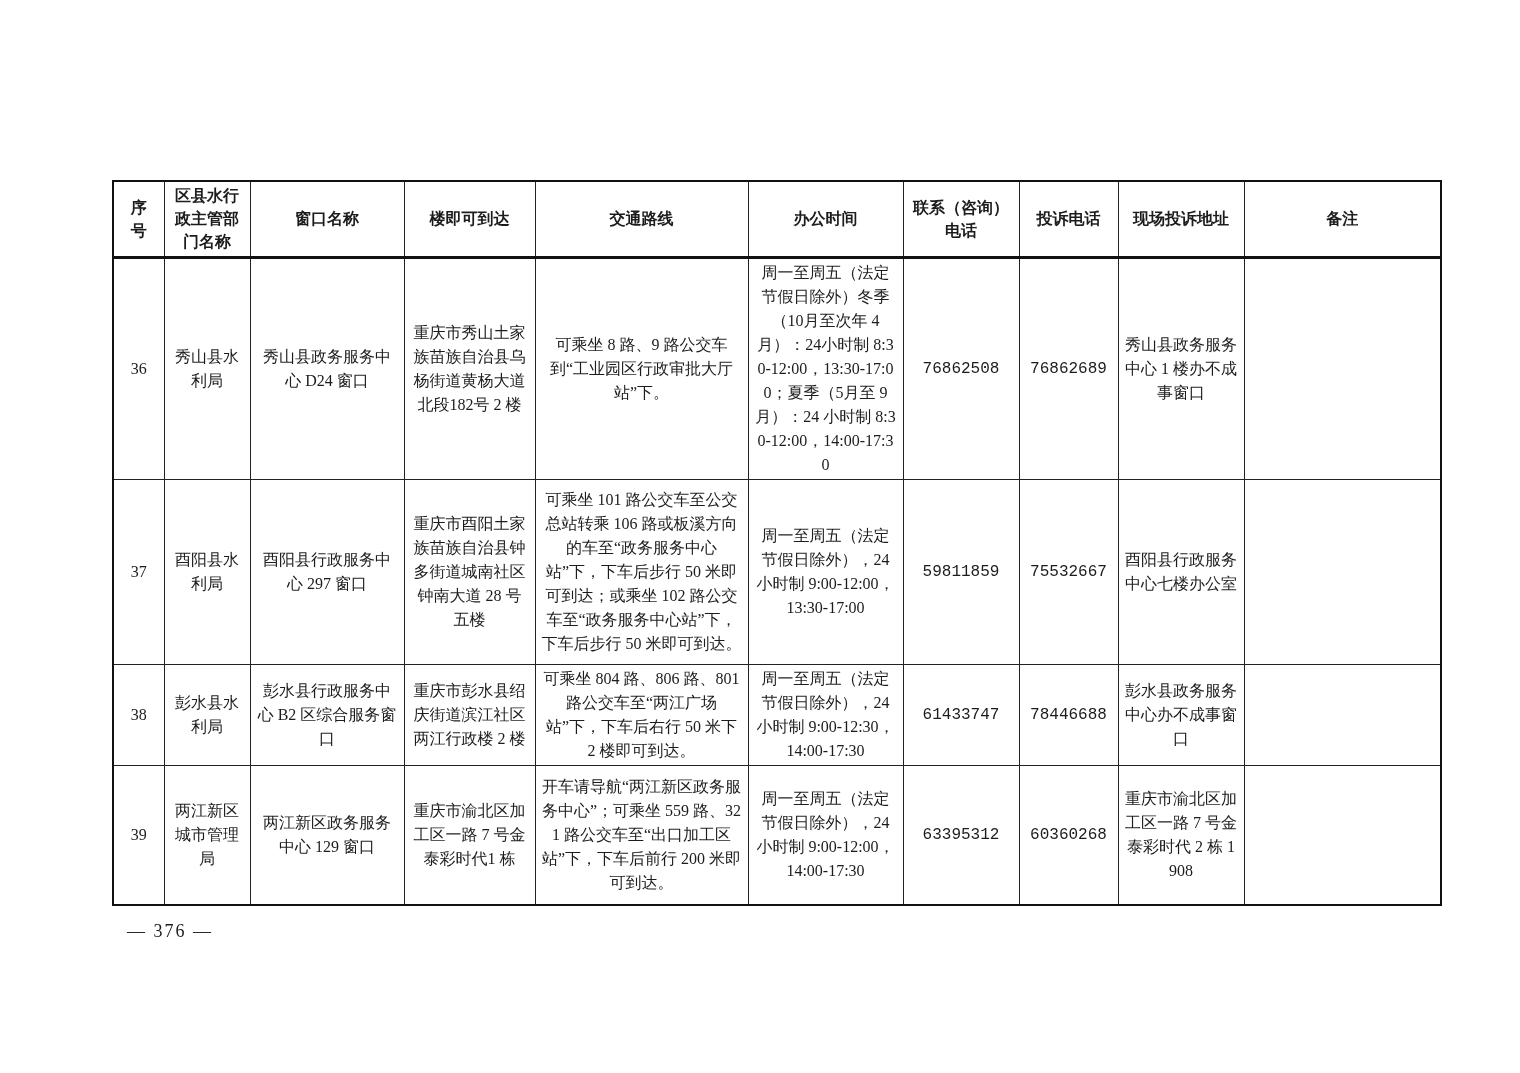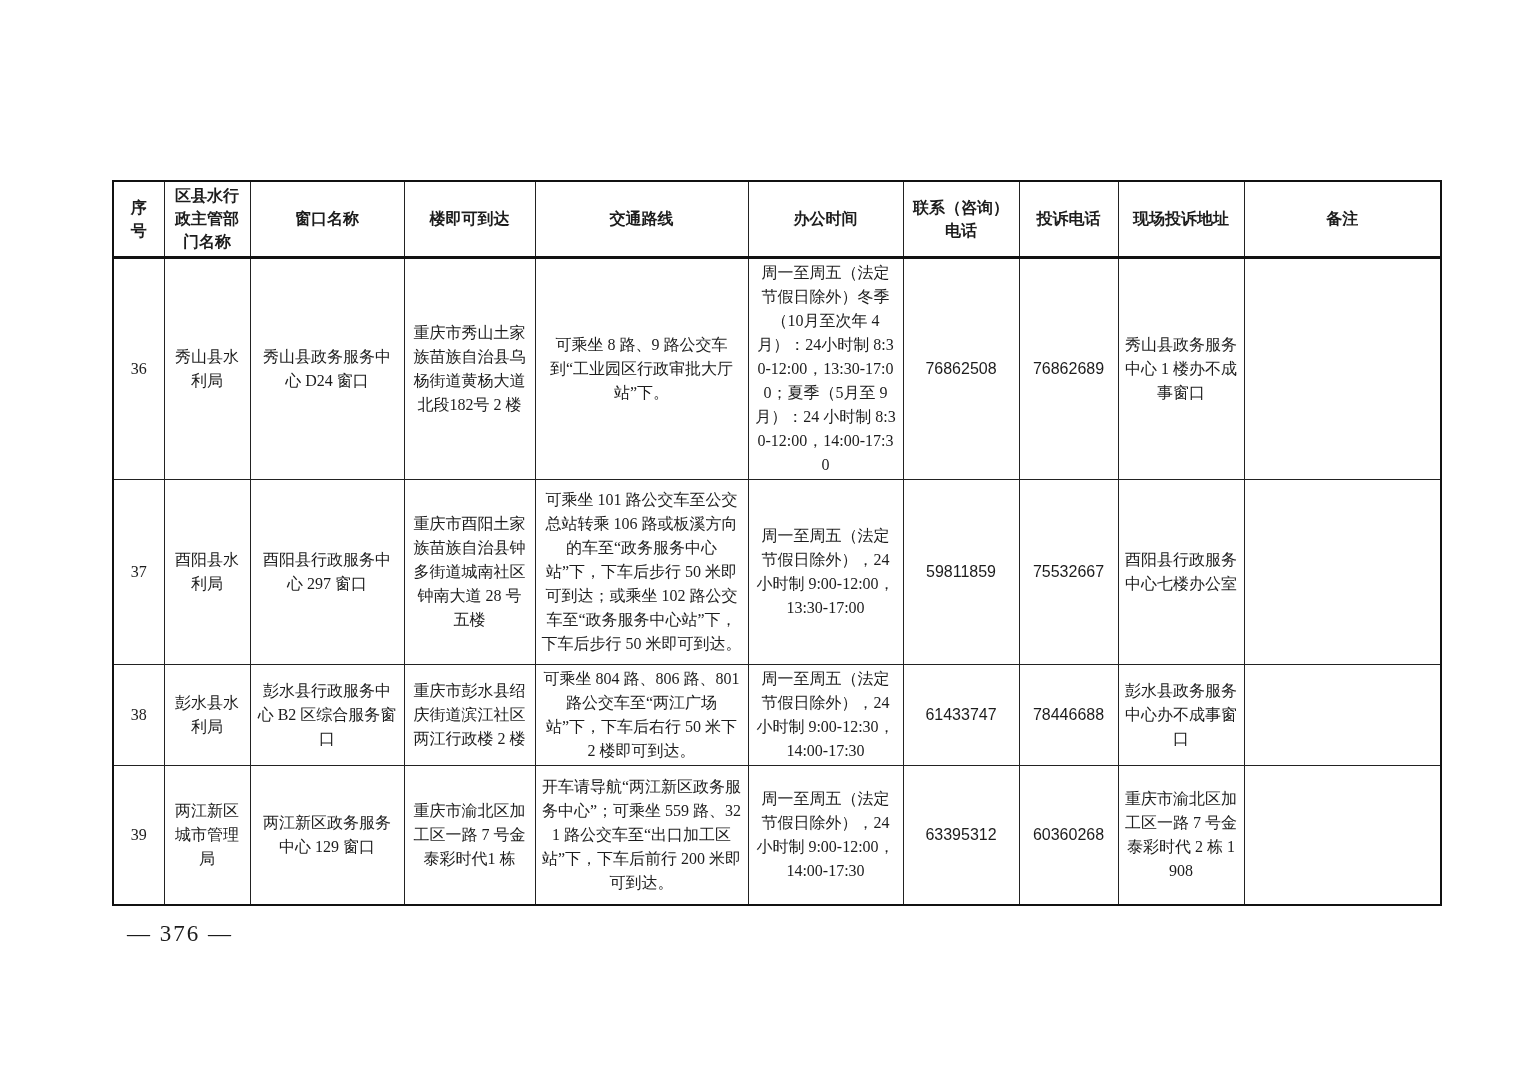--- a/index.html
+++ b/index.html
@@ -40,28 +40,28 @@
   table.gov-table thead th {
     font-weight: bold;
     border-bottom: 3px solid #111111;
     line-height: 1.45;
   }
   .hdr-narrow {
     max-width: 1.1em;
     margin: 0 auto;
   }
   td.phone-cell {
-    font-family: Liberation Sans, sans-serif;
+    font-family: Liberation Mono, monospace;
     font-size: 16px;
   }
   .page-number {
     position: absolute;
     left: 127px;
     top: 921px;
-    font-size: 23px;
+    font-size: 18px;
     font-family: "Liberation Serif", serif;
     color: #1c1c1c;
     letter-spacing: 2px;
     white-space: nowrap;
   }
 </style>
 </head>
 <body>
 
 <div class="table-wrap">

